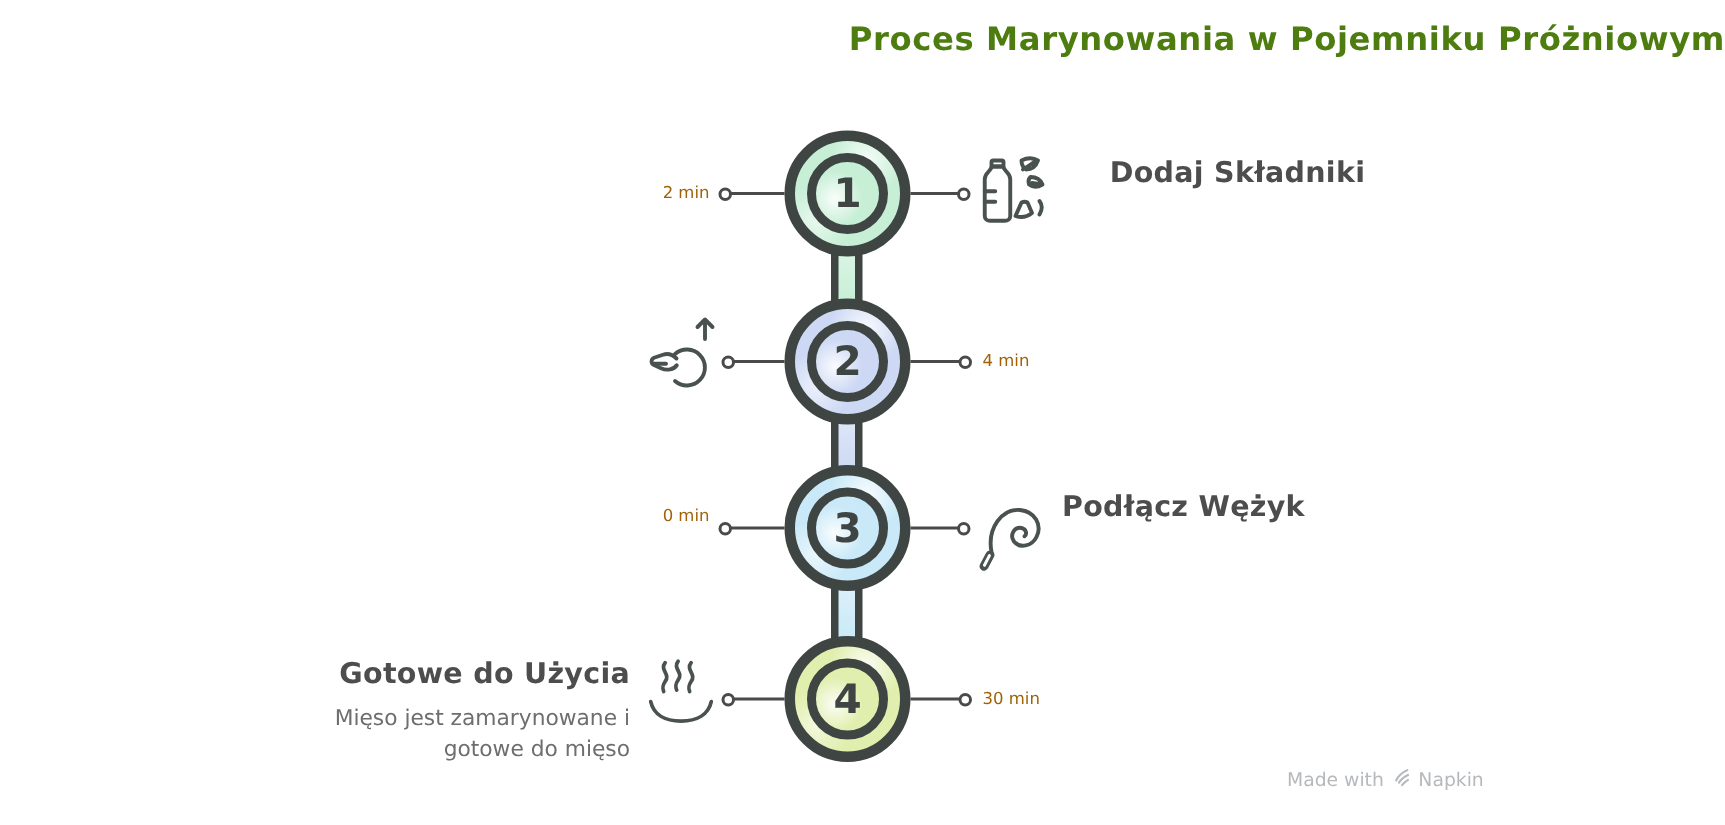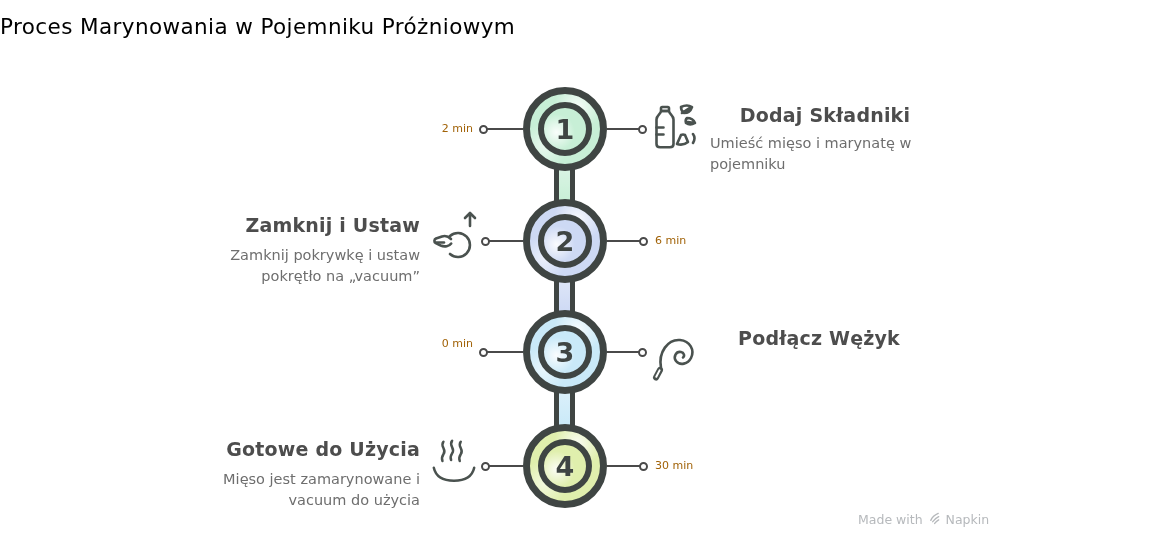--- a/index.html
+++ b/index.html
@@ -1,22 +1,22 @@
 <!DOCTYPE html>
 <html><head>
 <meta charset="utf-8">
 <style>
   html,body{margin:0;padding:0;background:#ffffff;}
   .canvas{
     position:relative;width:1150px;height:550px;background:#ffffff;overflow:hidden;
     font-family:"DejaVu Sans","Liberation Sans",sans-serif;
   }
   .title{
-    position:absolute;left:0;top:14px;width:100%;text-align:left;
-    font-size:21.5px;font-weight:400;color:#000000;letter-spacing:.4px;
+    position:absolute;left:0;top:14px;width:100%;text-align:right;
+    font-size:21.5px;font-weight:700;color:#4d7c0f;letter-spacing:.4px;
   }
   
   .node-outer{
     position:absolute;width:84px;height:84px;border:7px solid #3f4543;border-radius:50%;
     box-sizing:border-box;z-index:2;
     background-image:radial-gradient(circle at 68% 18%, rgba(255,255,255,.85), rgba(255,255,255,0) 32%),
                      radial-gradient(circle at 20% 75%, rgba(255,255,255,.6), rgba(255,255,255,0) 30%);
   }
   .node-inner{
     position:absolute;width:54px;height:54px;border:6px solid #3f4543;border-radius:50%;
@@ -81,79 +81,76 @@
       <rect class="stroke" x="10" y="3" width="8" height="4" rx="1.2"></rect>
       <path class="stroke" d="M10 7 c0 3 -4.5 4 -4.5 8.5 L5.5 40 c0 2 1.6 3.2 3.6 3.2 l9.8 0 c2 0 3.6 -1.2 3.6 -3.2 L22.5 15.5 C22.5 11 18 10 18 7 Z"></path>
       <path class="stroke" d="M5.5 23.5 h7 M5.5 30.5 h7"></path>
       <path class="stroke" d="M30 3 q6 -3 11 0 q-2 6 -8 6 q-3 -2 -3 -6 Z M31 9 L40 3"></path>
       <path class="stroke" d="M36 14 q6 0 8 5 q-5 3 -9 0 q-1 -3 1 -5 Z M37 18 l7 1"></path>
       <path class="stroke" d="M26 40 l4 -9 q2 -1 4 0 l3 7 q-5 4 -11 2 Z"></path>
       <path class="stroke" d="M42 30 q3 4 0 9"></path>
     </svg>
   </div>
   <div class="step-title" style="left:710px;top:103px;width:230px;text-align:center;">Dodaj Składniki</div>
-  <div class="step-desc" style="left:710px;top:133px;width:210px;">Umieść mięso i marynatę w pojemniku</div>
 
   <div class="h-line" style="left:489px;top:240px;width:34px;"></div>
   <div class="dot" style="left:481px;top:237px;"></div>
   <div class="h-line" style="left:607px;top:240px;width:34px;"></div>
   <div class="dot" style="left:639px;top:237px;"></div>
-  <div class="time" style="left:655px;top:231px;">6 min</div>
+  <div class="time" style="left:655px;top:231px;">4 min</div>
   <div class="node-outer" style="left: 523px; top: 199px; background-color: rgb(205, 217, 244);"></div>
   <div class="node-inner" style="left: 538px; top: 214px; background-color: rgb(205, 217, 244);">
     <span class="node-number">2</span>
   </div>
   <div class="icon" style="left:430px;top:208px;">
     <svg width="52" height="56" viewBox="0 0 52 56">
       <path class="stroke" d="M40 18 L40 6 M35 10 l5 -5 l5 5"></path>
       <path class="stroke" d="M20 28 A12 12 0 1 1 20 46"></path>
       <path class="stroke" d="M21 31 c-2.5 -2.5 -6 -3.5 -9 -2.5 l-6 2 c-2 .9 -2.2 3.6 -.3 4.6 l5 2.4 c4 1.8 8.5 .8 10.5 -2"></path>
       <path class="stroke" d="M6 34.5 h8"></path>
     </svg>
   </div>
-  <div class="step-title ta-right" style="left:190px;top:213px;width:230px;">Zamknij i Ustaw</div>
-  <div class="step-desc ta-right" style="left:210px;top:245px;width:210px;">Zamknij pokrywkę i ustaw pokrętło na „vacuum”</div>
 
   <div class="h-line" style="left:487px;top:351px;width:36px;"></div>
   <div class="dot" style="left:479px;top:348px;"></div>
   <div class="h-line" style="left:607px;top:351px;width:33px;"></div>
   <div class="dot" style="left:638px;top:348px;"></div>
   <div class="time right-align" style="left:378px;top:334px;">0 min</div>
   <div class="node-outer" style="left: 523px; top: 310px; background-color: rgb(201, 233, 248);"></div>
   <div class="node-inner" style="left: 538px; top: 325px; background-color: rgb(201, 233, 248);">
     <span class="node-number">3</span>
   </div>
   <div class="icon" style="left:650px;top:330px;">
     <svg width="50" height="52" viewBox="0 0 46 52">
       <path class="stroke" d="M9 38 C6 22 16 9 28 10 C38 11 43 20 39 28 C36 34 28 36 24 31 C21 27 24 21 29 22 C32 22.6 33 26 31 27.5"></path>
       <path class="stroke-thick" d="M8 40 L4 47.5"></path>
       <path class="stroke-white" d="M7.6 40.4 L4.3 46.8"></path>
     </svg>
   </div>
-  <div class="step-title" style="left:738px;top:326px;width:230px;">Podłącz Wężyk</div>
+  <div class="step-title" style="left:708px;top:326px;width:230px;">Podłącz Wężyk</div>
 
   <div class="h-line" style="left:489px;top:465px;width:34px;"></div>
   <div class="dot" style="left:481px;top:462px;"></div>
   <div class="h-line" style="left:607px;top:465px;width:34px;"></div>
   <div class="dot" style="left:639px;top:462px;"></div>
   <div class="time" style="left:655px;top:456px;">30 min</div>
   <div class="node-outer" style="left: 523px; top: 424px; background-color: rgb(224, 239, 173);"></div>
   <div class="node-inner" style="left: 538px; top: 439px; background-color: rgb(224, 239, 173);">
     <span class="node-number">4</span>
   </div>
   <div class="icon" style="left:429px;top:436px;">
     <svg width="50" height="52" viewBox="0 0 52 52">
       <path class="stroke" d="M15 5 C11 10 19 13 15 18 C13 21 13 22.5 14 25"></path>
       <path class="stroke" d="M24 4 C20 9 28 12 24 17 C22 20 22 21.5 23 24"></path>
       <path class="stroke" d="M33 5 C29 10 37 13 33 18 C31 21 31 22.5 32 25"></path>
       <path class="stroke" d="M5 32 C7 41 15 45.5 26 45.5 C37 45.5 45 41 47 32"></path>
     </svg>
   </div>
   <div class="step-title ta-right" style="left:190px;top:437px;width:230px;">Gotowe do Użycia</div>
-  <div class="step-desc ta-right" style="left:210px;top:469px;width:210px;">Mięso jest zamarynowane i vacuum do użycia</div>
+  <div class="step-desc ta-right" style="left:210px;top:469px;width:210px;">Mięso jest zamarynowane i gotowe do mięso</div>
 
   <div class="watermark">
     <span>Made with</span>
     <span class="wm-logo">
       <svg width="13" height="13" viewBox="0 0 14 14">
         <path d="M11 1.5 C6.5 3.5 4.5 5.5 3 9 M11.5 5 C8.5 6.5 6.5 8 5 10.5 M11.5 8.5 C9.8 9.6 8.4 10.8 7.2 12.3" fill="none" stroke="#b6b9bc" stroke-width="1.5" stroke-linecap="round"></path>
       </svg>
     </span>
     <span>Napkin</span>
   </div>

